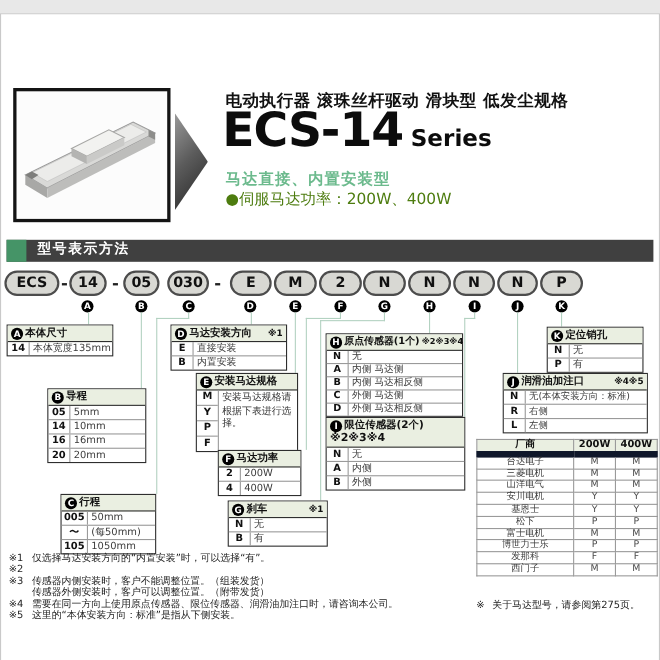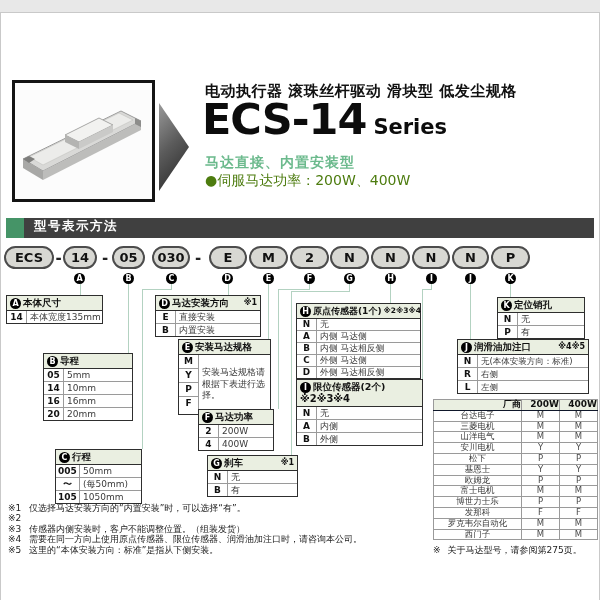--- a/index.html
+++ b/index.html
@@ -65,34 +65,34 @@
   #tbl-h { left:296px; top:291px; width:125px; }
   #tbl-i { left:296px; top:367px; width:127px; }
   #tbl-k { left:497px; top:285px; width:88px;  }
   #tbl-j { left:457px; top:327px; width:132px; }
 
   
   .e-body { display:flex; }
   .e-codes{ width:20px; flex:none; border-right:1px solid #9a9a9a; }
   .e-code { text-align:center; font-weight:bold; line-height:13px; }
   .e-code + .e-code { border-top:1px solid #9a9a9a; }
-  .e-desc { flex:1; padding:12px 3px; font-size:9px; color:#3a3a3a; line-height:11.5px; }
+  .e-desc { flex:1; padding:2px 3px; font-size:9px; color:#3a3a3a; line-height:11.5px; }
 
   
   .hdr-2line { display:block; }
   .hdr-2line .l1 { display:flex; align-items:center; gap:2px; }
   .hdr-2line .l2 { text-align:right; font-size:10px; line-height:10px; padding-bottom:1px; }
 
   
   #vendors { position:absolute; left:433px; top:387px; width:164px; border-collapse:collapse;
              font-size:8.5px; table-layout:fixed; background:#fff; }
   #vendors th, #vendors td { border:1px solid #9a9a9a; text-align:center; line-height:9.8px; padding:0; }
   #vendors { border:1px solid #2e2e2e; }
   #vendors th { background:#eaefe1; font-weight:bold; font-size:9px; color:#111;
-                border-bottom:1px solid #0f172a;text-align:right; }
+                border-bottom:6px solid #0f172a; }
   #vendors td { color:#4a4a4a; }
   #vendors td:first-child { color:#3a3a3a; }
   .vendor-note { position:absolute; left:433px; top:532px; font-size:9px; color:#222; white-space:nowrap; }
   .vendor-note .lbl { margin-right:7px; }
 
   
   .footnotes { position:absolute; left:8px; top:491px; width:430px; font-size:9px;
                color:#222; }
   .fn-row { display:flex; line-height:10.4px; white-space:nowrap; }
   .fn-lbl { width:21px; flex:none; }
@@ -440,53 +440,43 @@
         <td>山洋电气</td>
         <td>M</td>
         <td>M</td>
       </tr>
         <tr>
         <td>安川电机</td>
         <td>Y</td>
         <td>Y</td>
       </tr>
         <tr>
+        <td>基恩士</td>
+        <td>Y</td>
+        <td>Y</td>
+      </tr>
+        <tr>
         <td>松下</td>
         <td>P</td>
         <td>P</td>
       </tr>
         <tr>
-        <td>基恩士</td>
-        <td>Y</td>
-        <td>Y</td>
-      </tr>
-        <tr>
-        <td>欧姆龙</td>
-        <td>P</td>
-        <td>P</td>
-      </tr>
-        <tr>
         <td>富士电机</td>
         <td>M</td>
         <td>M</td>
       </tr>
         <tr>
         <td>博世力士乐</td>
         <td>P</td>
         <td>P</td>
       </tr>
         <tr>
         <td>发那科</td>
         <td>F</td>
         <td>F</td>
-      </tr>
-        <tr>
-        <td>罗克韦尔自动化</td>
-        <td>M</td>
-        <td>M</td>
       </tr>
         <tr>
         <td>西门子</td>
         <td>M</td>
         <td>M</td>
       </tr>
       </tbody>
   </table>
   <div class="vendor-note">
     <span class="lbl">※</span><span>关于马达型号，请参阅第275页。</span>
@@ -499,20 +489,24 @@
       <span>仅选择马达安装方向的“内置安装”时，可以选择“有”。</span>
     </div>
       <div class="fn-row">
       <span class="fn-lbl">※2</span>
     </div>
       <div class="fn-row">
       <span class="fn-lbl">※3</span>
       <span>传感器内侧安装时，客户不能调整位置。（组装发货）</span>
     </div>
       <div class="fn-row">
+      <span class="fn-lbl"></span>
+      <span>传感器外侧安装时，客户可以调整位置。（附带发货）</span>
+    </div>
+      <div class="fn-row">
       <span class="fn-lbl">※4</span>
       <span>需要在同一方向上使用原点传感器、限位传感器、润滑油加注口时，请咨询本公司。</span>
     </div>
       <div class="fn-row">
       <span class="fn-lbl">※5</span>
       <span>这里的“本体安装方向：标准”是指从下侧安装。</span>
     </div>
     </div>
 
 </div>

